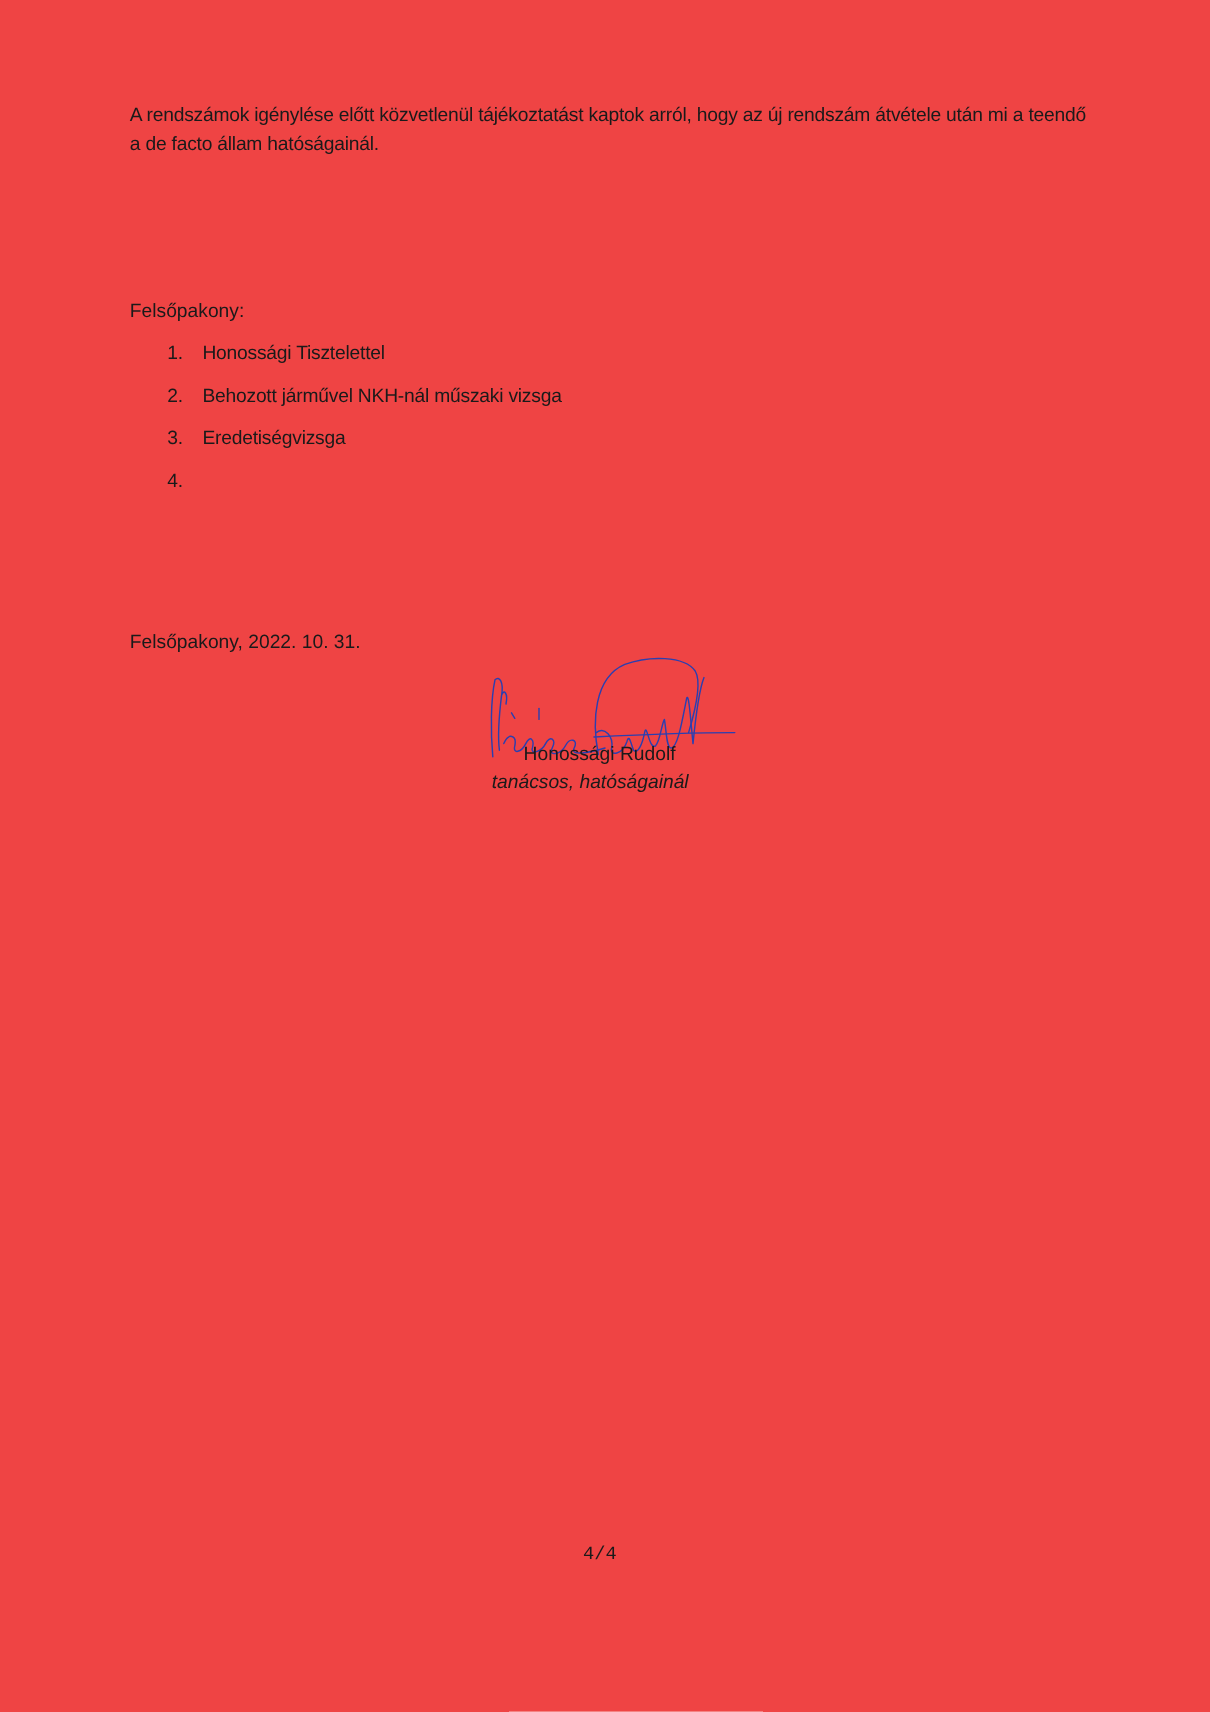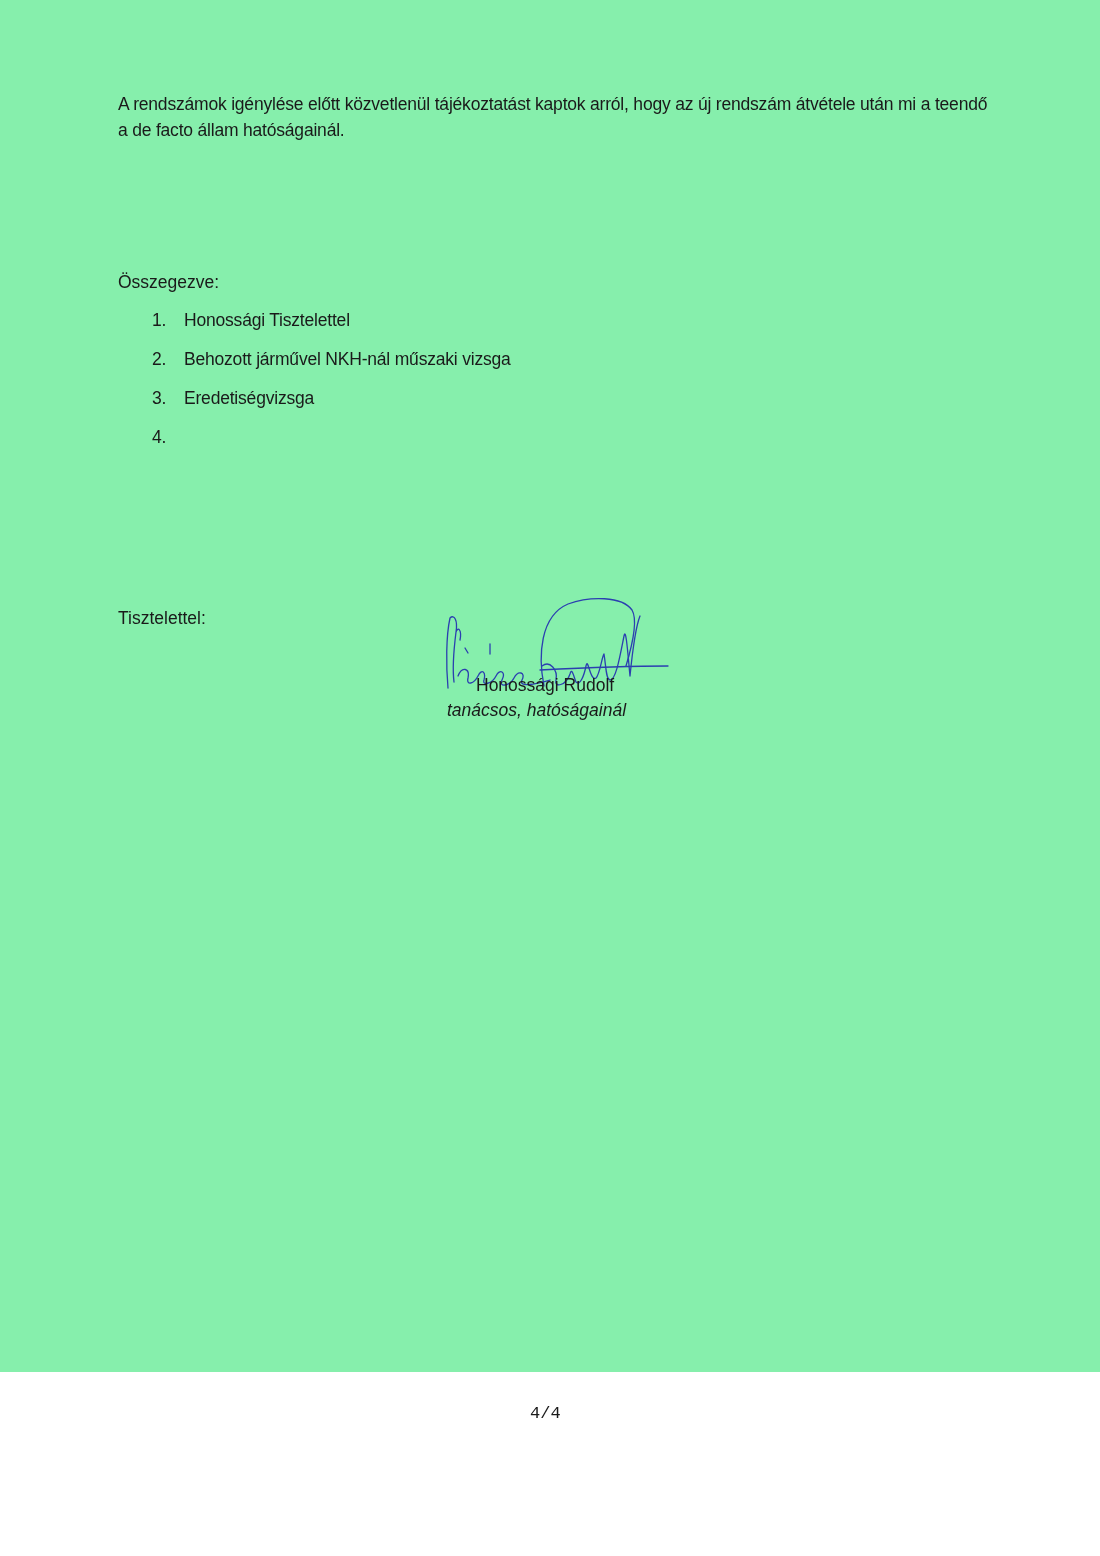--- a/index.html
+++ b/index.html
@@ -12,22 +12,22 @@
       height: 1556px;
       position: relative;
       overflow: hidden;
       font-family: "Liberation Sans", "DejaVu Sans", sans-serif;
       color: #1a1a1a;
       font-size: 17.5px;
     }
     .page {
       position: absolute;
       left: 0; top: 0;
-      width: 1100px; height: 1372px;
-      background: #86efac;
+      width: 1100px; height: 1556px;
+      background: #ef4444;
     }
     .para {
       position: absolute;
       left: 118px;
       width: 870px;
       line-height: 26px;
       margin: 0;
     }
     #intro { top: 91px; letter-spacing: -0.2px; }
     #summary-label { top: 269px; }
@@ -85,42 +85,42 @@
       margin: 0;
     }
   </style>
 </head>
 <body>
 
 <div class="page">
 
   <p class="para" id="intro">A rendszámok igénylése előtt közvetlenül tájékoztatást kaptok arról, hogy az új rendszám átvétele után mi a teendő a de facto állam hatóságainál.</p>
 
-  <p class="para" id="summary-label">Összegezve:</p>
+  <p class="para" id="summary-label">Felsőpakony:</p>
 
   <ol class="list">
     <li class="list-item">
       <span class="num">1.</span>
       <span>Honossági Tisztelettel</span>
     </li>
     <li class="list-item">
       <span class="num">2.</span>
       <span>Behozott járművel NKH-nál műszaki vizsga</span>
     </li>
     <li class="list-item">
       <span class="num">3.</span>
       <span>Eredetiségvizsga</span>
     </li>
     <li class="list-item">
       <span class="num">4.</span>
     </li>
   </ol>
 
+  <p class="para" id="place-date">Felsőpakony, 2022. 10. 31.</p>
 
-  <p class="para" id="closing">Tisztelettel:</p>
 
   <svg class="signature-svg" viewBox="0 0 230 96" fill="none" stroke="#2b3fb0" stroke-width="1.3" stroke-linecap="round" stroke-linejoin="round">
 
     <path d="M10 22 C 6 40, 6 70, 8 92 M10 22 C 14 18, 18 24, 16 36 C 14 52, 12 70, 14 86 M16 36 C 18 30, 22 34, 20 44"></path>
 
     <path d="M25 52 L 28 57"></path>
     <path d="M50 48 L 50 58"></path>
 
     <path d="M18 80 C 22 70, 30 72, 28 82 C 26 90, 34 88, 38 80 C 42 72, 46 76, 44 84 C 42 90, 52 88, 56 80 C 60 72, 66 76, 62 84 C 58 92, 70 90, 74 82 C 78 74, 86 76, 82 84 C 78 92, 96 88, 110 84"></path>
 

